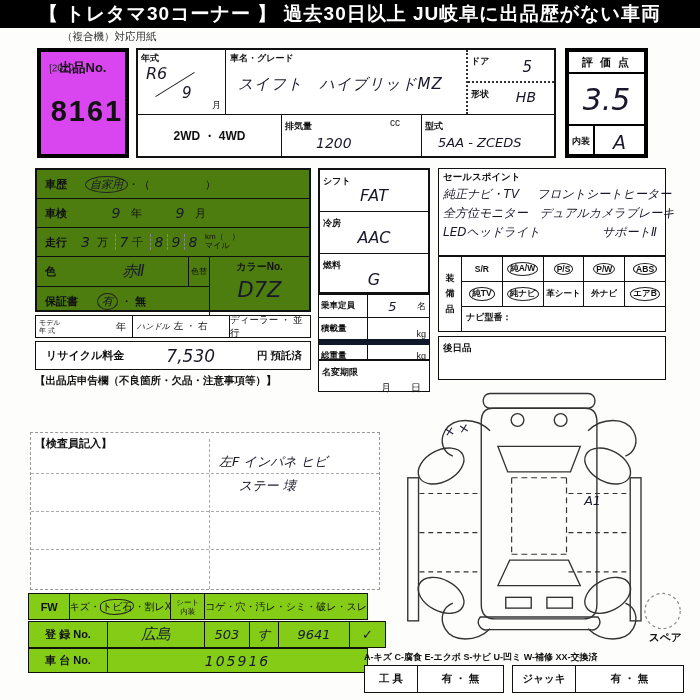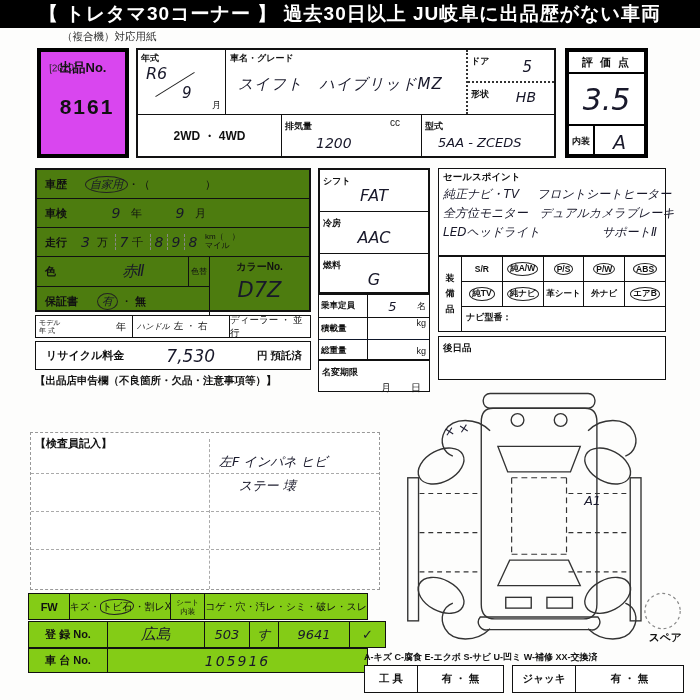--- a/index.html
+++ b/index.html
@@ -55,21 +55,21 @@
 <div id="sheet">
 
   <div class="abs" id="banner">【 トレタマ30コーナー 】 過去30日以上 JU岐阜に出品歴がない車両</div>
   <div class="abs" style="left:62px;top:30px;font-size:10.5px;color:#333;">（複合機）対応用紙</div>
 
   <div class="abs" id="lotbox">
     <div style="position:relative;text-align:center;padding-top:6px;">
       <span class="b" style="font-size:13px;">出品No.</span>
       <span class="abs" style="left:8px;top:10px;font-size:10px;color:#222;transform:rotate(-2deg);">[2020]</span>
     </div>
-    <div style="text-align:center;font-size:21px;font-weight:bold;letter-spacing:2px;margin-top:18px;margin-left:8px;">8161</div>
+    <div style="text-align:center;font-size:29px;font-weight:bold;letter-spacing:2px;margin-top:18px;margin-left:8px;">8161</div>
   </div>
 
   <div class="abs" id="spec">
     <div class="flex" style="height:64px;border-bottom:1.5px solid #111;">
       <div class="cell" style="width:88px;border-right:1.5px solid #111;position:relative;">
         <div class="lbl b" style="padding:2px 3px;">年式</div>
         <span class="hw abs" style="left:8px;top:14px;font-size:16px;">R6</span>
         <span class="abs" style="left:14px;top:34px;width:46px;border-top:1.5px solid #222;transform:rotate(-32deg);"></span>
         <span class="hw abs" style="left:44px;top:34px;font-size:15px;">9</span>
         <span class="lbl abs" style="right:4px;bottom:2px;">月</span>
@@ -174,21 +174,21 @@
       <div class="hw" style="font-size:16px;text-align:center;margin-top:-4px;">G</div>
     </div>
   </div>
 
   <div class="abs" id="midbox2">
     <div class="flex" style="height:22px;border-bottom:1px solid #111;align-items:center;">
       <span class="b" style="width:46px;font-size:8.5px;padding-left:2px;border-right:1px solid #111;align-self:stretch;display:flex;align-items:center;">乗車定員</span>
       <span class="hw" style="flex:1;text-align:center;font-size:13px;">5</span>
       <span style="font-size:9px;padding-right:3px;">名</span>
     </div>
-    <div class="flex" style="height:21px;border-bottom:1px solid #0f172a;align-items:flex-start;">
+    <div class="flex" style="height:21px;border-bottom:6px solid #0f172a;align-items:flex-end;">
       <span class="b" style="width:46px;font-size:8.5px;padding-left:2px;border-right:1px solid #111;align-self:stretch;display:flex;align-items:center;">積載量</span>
       <span style="flex:1;"></span>
       <span style="font-size:9px;padding-right:3px;">kg</span>
     </div>
     <div class="flex" style="height:21px;align-items:center;">
       <span class="b" style="width:46px;font-size:8.5px;padding-left:2px;border-right:1px solid #111;align-self:stretch;display:flex;align-items:center;">総重量</span>
       <span style="flex:1;"></span>
       <span style="font-size:9px;padding-right:3px;">kg</span>
     </div>
   </div>

